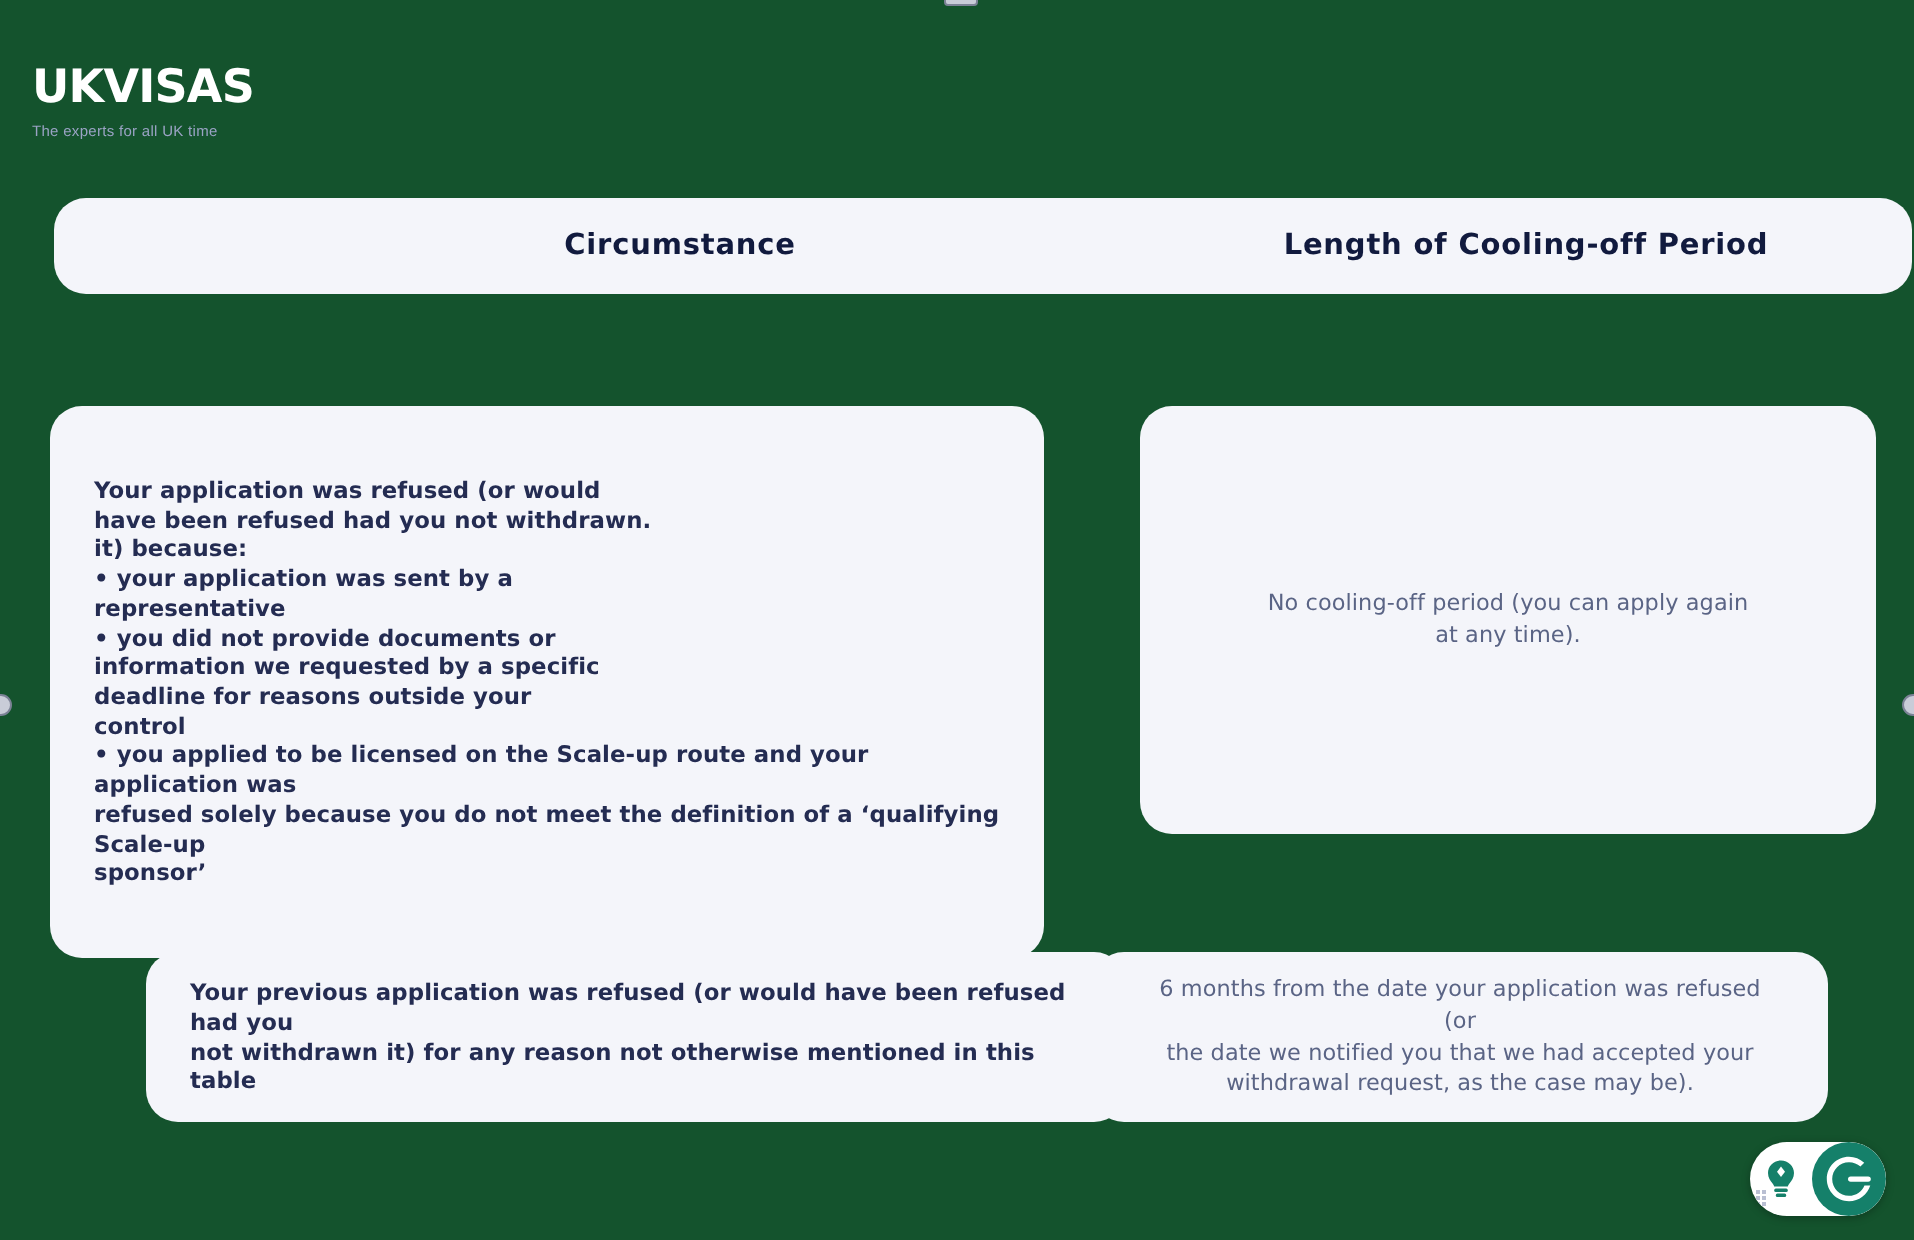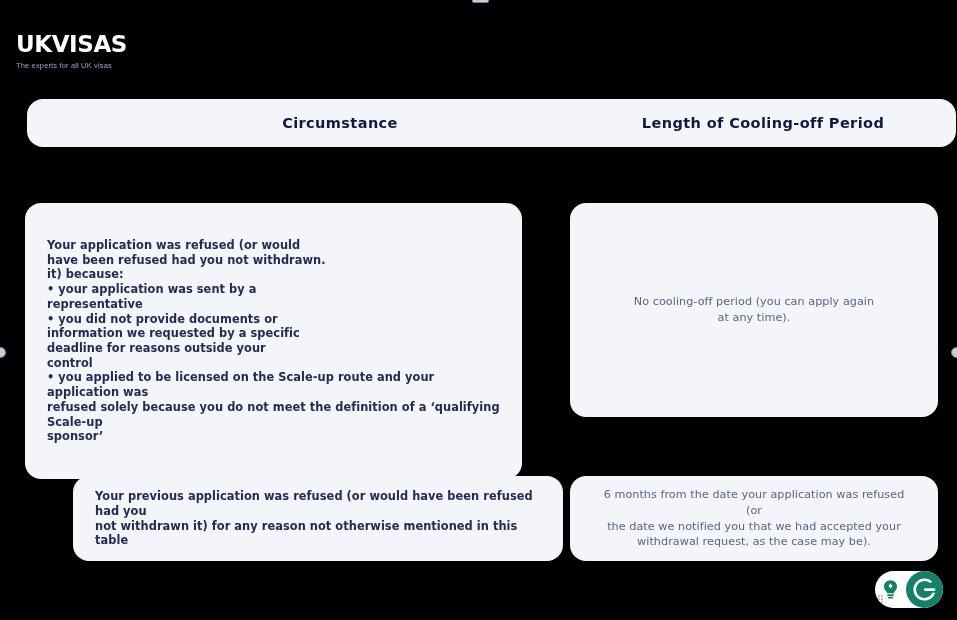--- a/index.html
+++ b/index.html
@@ -9,21 +9,21 @@
     background: #0a0e2e;
   }
   body {
     font-family: "Liberation Sans", sans-serif;
   }
 
   #canvas {
     position: relative;
     width: 957px;
     height: 620px;
-    background: #000000;
+    background: #14532d;
     overflow: hidden;
   }
 
   
   .brand {
     position: absolute;
     left: 16px;
     top: 33px;
     width: 190px;
     height: 45px;
@@ -108,21 +108,21 @@
   }
 
   
   #hdr-circumstance   { left: 27px;  top: 99px;  width: 594px; height: 48px; padding-left: 32px; }
   #hdr-cooling        { left: 570px; top: 99px;  width: 386px; height: 48px; }
 
   #row1-circumstance  { left: 25px;  top: 203px; width: 497px; height: 276px; }
   #row1-cooling       { left: 570px; top: 203px; width: 368px; height: 214px; }
 
   #row2-circumstance  { left: 25px;  top: 476px; width: 490px; height: 85px; margin-left: 48px; }
-  #row2-cooling       { left: 570px; top: 476px; width: 368px; height: 85px; }
+  #row2-cooling       { left: 546px; top: 476px; width: 368px; height: 85px; }
 
   
   .grammarly-badge {
     position: absolute;
     left: 875px;
     top: 571px;
     width: 68px;
     height: 37px;
     background: #ffffff;
     border-radius: 19px;
@@ -173,21 +173,21 @@
   .handle-right { left: 951px; top: 347px; width: 11px; height: 11px; border-radius: 50%; }
   .handle-top   { left: 472px; top: -3px;  width: 17px; height: 6px;  border-radius: 2px; }
 </style>
 </head>
 <body>
 
 <div id="canvas">
 
   <div class="brand">
     <div class="brand-wordmark"><span class="wm-uk">UK</span><span class="wm-visas">VISAS</span></div>
-    <div class="brand-tagline">The experts for all UK visas</div>
+    <div class="brand-tagline">The experts for all UK time</div>
   </div>
 
   <div id="hdr-circumstance" class="card card-header">
     <span class="hdr-text">Circumstance</span>
   </div>
 
   <div id="hdr-cooling" class="card card-header">
     <span class="hdr-text">Length of Cooling-off Period</span>
   </div>
 

